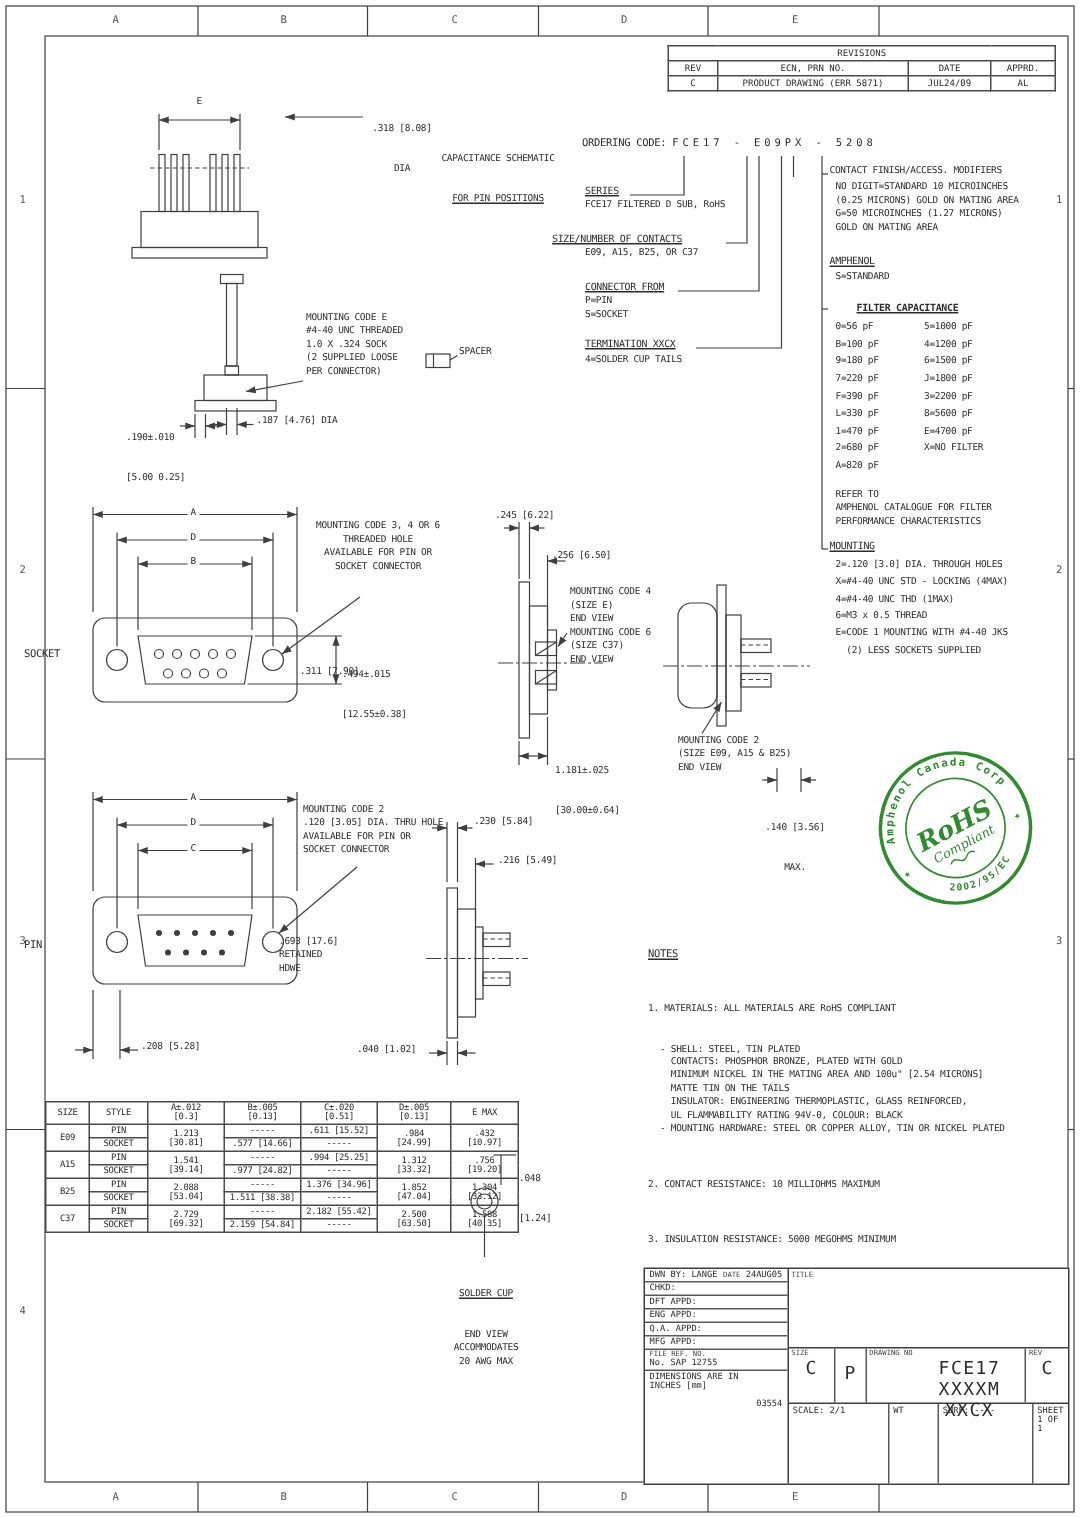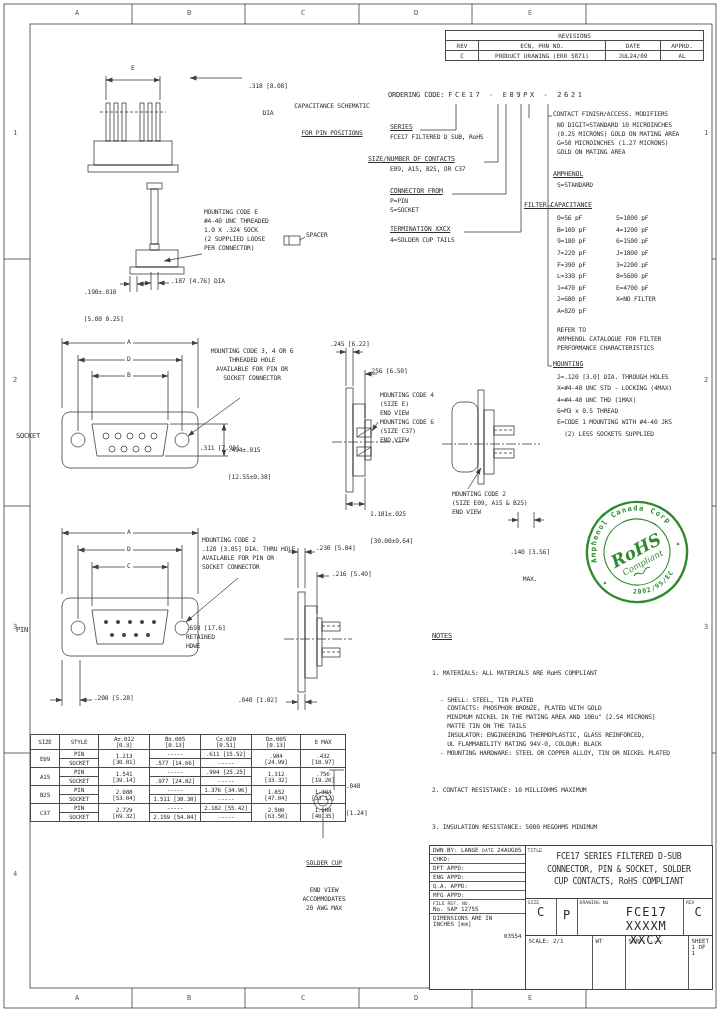--- a/index.html
+++ b/index.html
@@ -301,36 +301,36 @@
   </tr>
   <tr>
     <td>C</td>
     <td>PRODUCT DRAWING (ERR 5871)</td>
     <td>JUL24/09</td>
     <td>AL</td>
   </tr>
 </tbody>
     </table>
 
-<div class="ann t7" style="left:388px;top:91px;"><span>ORDERING CODE:</span> <span class="code">FCE17 - E09PX - 2621</span></div>
+<div class="ann t7" style="left:388px;top:91px;"><span>ORDERING CODE:</span> <span class="code">FCE17 - E09PX - 5208</span></div>
 
 <div class="ann title" style="left:390px;top:123px;">SERIES</div>
 <div class="ann" style="left:390px;top:133px;"><div>FCE17 FILTERED D SUB, RoHS</div></div>
 <div class="ann title" style="left:368px;top:155px;">SIZE/NUMBER OF CONTACTS</div>
 <div class="ann" style="left:390px;top:165px;"><div>E09, A15, B25, OR C37</div></div>
 <div class="ann title" style="left:390px;top:187px;">CONNECTOR FROM</div>
 <div class="ann" style="left:390px;top:197px;"><div>P=PIN</div><div>S=SOCKET</div></div>
 <div class="ann title" style="left:390px;top:225px;">TERMINATION XXCX</div>
 <div class="ann" style="left:390px;top:236px;"><div>4=SOLDER CUP TAILS</div></div>
 
 <div class="ann" style="left:553px;top:110px;">CONTACT FINISH/ACCESS. MODIFIERS</div>
 <div class="ann" style="left:557px;top:121px;"><div>NO DIGIT=STANDARD 10 MICROINCHES</div><div>(0.25 MICRONS) GOLD ON MATING AREA</div><div>G=50 MICROINCHES (1.27 MICRONS)</div><div>GOLD ON MATING AREA</div></div>
 <div class="ann title" style="left:553px;top:170px;">AMPHENOL</div>
 <div class="ann" style="left:557px;top:181px;"><div>S=STANDARD</div></div>
-<div class="ann title" style="left:524px;top:201px;">FILTER CAPACITANCE</div>
+<div class="ann title" style="left:571px;top:201px;font-weight:bold;">FILTER CAPACITANCE</div>
 <div class="ann" style="left:557px;top:212px;line-height:1.85;"><div>0=56 pF</div><div>B=100 pF</div><div>9=180 pF</div><div>7=220 pF</div><div>F=390 pF</div><div>L=330 pF</div><div>1=470 pF</div><div>2=680 pF</div><div>A=820 pF</div></div>
 <div class="ann" style="left:616px;top:212px;line-height:1.85;"><div>5=1000 pF</div><div>4=1200 pF</div><div>6=1500 pF</div><div>J=1800 pF</div><div>3=2200 pF</div><div>8=5600 pF</div><div>E=4700 pF</div><div>X=NO FILTER</div></div>
 <div class="ann" style="left:557px;top:326px;"><div>REFER TO</div><div>AMPHENOL CATALOGUE FOR FILTER</div><div>PERFORMANCE CHARACTERISTICS</div></div>
 <div class="ann title" style="left:553px;top:360px;">MOUNTING</div>
 <div class="ann" style="left:557px;top:371px;line-height:1.8;"><div>2=.120 [3.0] DIA. THROUGH HOLES</div><div>X=#4-40 UNC STD - LOCKING (4MAX)</div><div>4=#4-40 UNC THD (1MAX)</div><div>6=M3 x 0.5 THREAD</div><div>E=CODE 1 MOUNTING WITH #4-40 JKS</div><div>  (2) LESS SOCKETS SUPPLIED</div></div>
 
 <div class="ann ctr" style="left:286px;top:84px;width:92px;">
   <div>CAPACITANCE SCHEMATIC</div>
   <div class="u">FOR PIN POSITIONS</div>
 </div>
@@ -558,25 +558,20 @@
     </div>
     <div class="trow" style="display:block;border-bottom:none;flex:1;">
       <div>DIMENSIONS ARE IN</div>
       <div>INCHES [mm]</div>
       <div style="text-align:right;margin-top:6px;">03554</div>
     </div>
   </div>
   <div class="tbr">
     <div class="ttl">
       <span class="tiny" style="position:absolute;left:2px;top:2px;">TITLE</span>
-      <div class="ttl-lines">
-            <div>FCE17 SERIES FILTERED D-SUB</div>
-            <div>CONNECTOR, PIN &amp; SOCKET, SOLDER</div>
-            <div>CUP CONTACTS, RoHS COMPLIANT</div>
-          </div>
     </div>
     <div class="dwgrow">
       <div style="width:26px">
             <div class="tiny">SIZE</div>
             <div class="big">C</div>
           </div>
       <div style="width:16px">
             <div class="big" style="margin-top:8px;">P</div>
           </div>
       <div style="flex:1">

